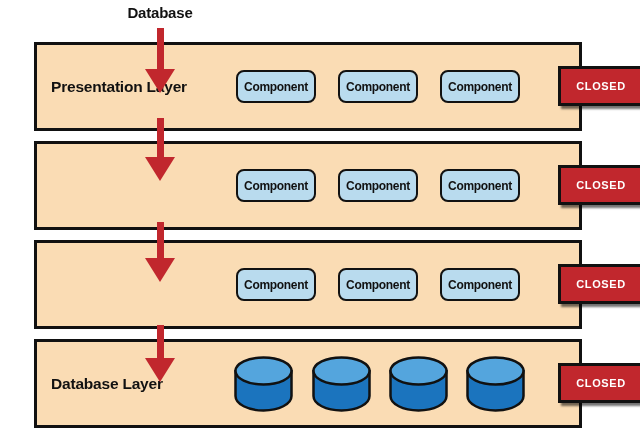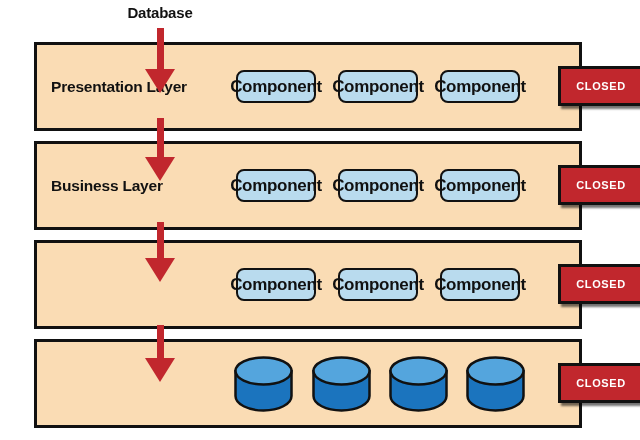--- a/index.html
+++ b/index.html
@@ -52,21 +52,21 @@
     top: 25px;
     width: 80px;
     height: 33px;
     box-sizing: border-box;
     background: var(--component_bg, #b9dbee);
     border: 2.5px solid var(--box_border, #111111);
     border-radius: 8px;
     display: flex;
     align-items: center;
     justify-content: center;
-    font-size: 17px;
+    font-size: 12px;
     font-weight: 600;
     letter-spacing: -0.3px;
   }
   .comp-1 { left: 199px; }
   .comp-2 { left: 301px; }
   .comp-3 { left: 403px; }
   .closed {
     position: absolute;
     left: 521px;
     top: 21px;
@@ -131,35 +131,35 @@
 
   <div class="layer" style="top:42px">
     <div class="layer-label">Presentation Layer</div>
     <div class="component comp-1">Component</div>
     <div class="component comp-2">Component</div>
     <div class="component comp-3">Component</div>
     <div class="closed">CLOSED</div>
   </div>
 
   <div class="layer" style="top:141px">
-    <div class="layer-label">Business Layer</div>
     <div class="component comp-1">Component</div>
     <div class="component comp-2">Component</div>
     <div class="component comp-3">Component</div>
     <div class="closed">CLOSED</div>
   </div>
 
   <div class="layer" style="top:240px">
     <div class="component comp-1">Component</div>
     <div class="component comp-2">Component</div>
     <div class="component comp-3">Component</div>
     <div class="closed">CLOSED</div>
   </div>
 
   <div class="layer" style="top:339px">
+    <div class="layer-label">Database Layer</div>
     <svg class="cylinder cyl-1" viewBox="0 0 61 58">
       <path class="cyl-body" d="M 2.5 16 L 2.5 41 A 28 14.5 0 0 0 58.5 41 L 58.5 16 Z"></path>
       <ellipse class="cyl-top" cx="30.5" cy="16" rx="28" ry="13.5"></ellipse>
     </svg>
     <svg class="cylinder cyl-2" viewBox="0 0 61 58">
       <path class="cyl-body" d="M 2.5 16 L 2.5 41 A 28 14.5 0 0 0 58.5 41 L 58.5 16 Z"></path>
       <ellipse class="cyl-top" cx="30.5" cy="16" rx="28" ry="13.5"></ellipse>
     </svg>
     <svg class="cylinder cyl-3" viewBox="0 0 61 58">
       <path class="cyl-body" d="M 2.5 16 L 2.5 41 A 28 14.5 0 0 0 58.5 41 L 58.5 16 Z"></path>

